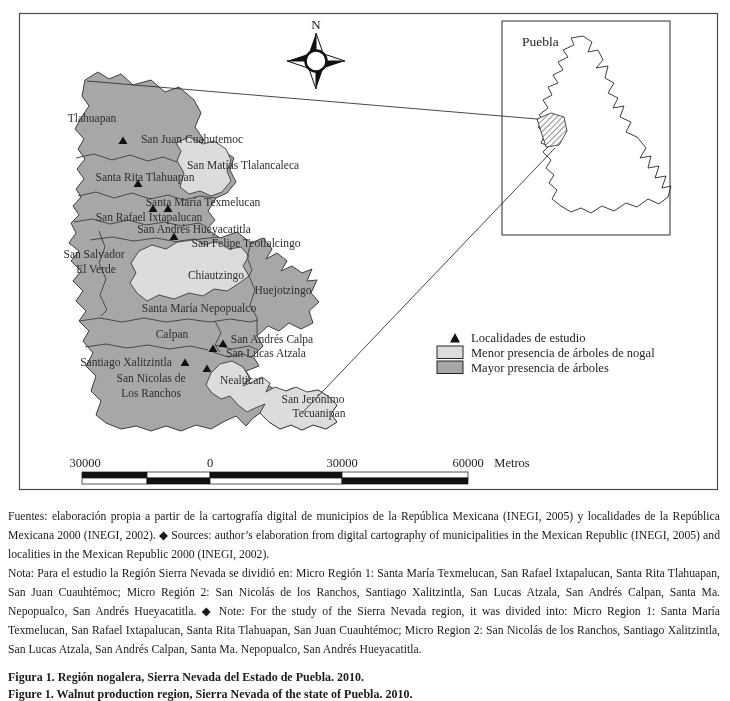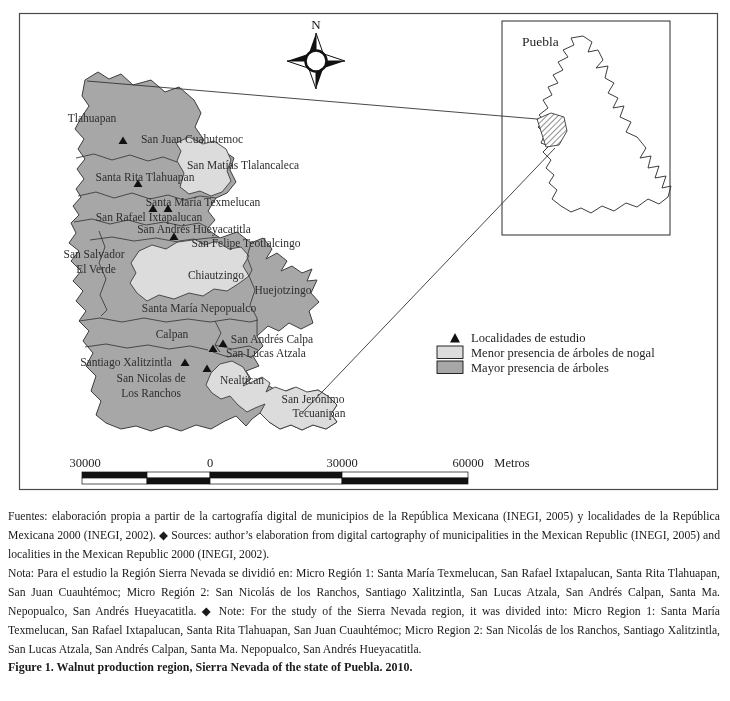--- a/index.html
+++ b/index.html
@@ -143,15 +143,16 @@
         <text class="scalelabel" x="342" y="467">30000</text>
         <text class="scalelabel" x="468" y="467">60000</text>
         <text class="scalelabel" x="512" y="467">Metros</text>
       </g>
     </svg>
   </div>
 
   <div class="captions">
     <p>Fuentes: elaboración propia a partir de la cartografía digital de municipios de la República Mexicana (INEGI, 2005) y localidades de la República Mexicana 2000 (INEGI, 2002). ◆  Sources: author’s elaboration from digital cartography of municipalities in the Mexican Republic (INEGI, 2005) and localities in the Mexican Republic 2000 (INEGI, 2002).</p>
     <p>Nota: Para el estudio la Región Sierra Nevada se dividió en: Micro Región 1: Santa María Texmelucan, San Rafael Ixtapalucan, Santa Rita Tlahuapan, San Juan Cuauhtémoc; Micro Región 2: San Nicolás de los Ranchos, Santiago Xalitzintla, San Lucas Atzala, San Andrés Calpan, Santa Ma. Nepopualco, San Andrés Hueyacatitla. ◆ Note: For the study of the Sierra Nevada region, it was divided into: Micro Region 1: Santa María Texmelucan, San Rafael Ixtapalucan, Santa Rita Tlahuapan, San Juan Cuauhtémoc; Micro Region 2: San Nicolás de los Ranchos, Santiago Xalitzintla, San Lucas Atzala, San Andrés Calpan, Santa Ma. Nepopualco, San Andrés Hueyacatitla.</p>
+    <p class="figcap first">Figura 1. Región nogalera, Sierra Nevada del Estado de Puebla. 2010.</p>
     <p class="figcap">Figure 1. Walnut production region, Sierra Nevada of the state of Puebla. 2010.</p>
   </div>
 </div>
 
 </body></html>

